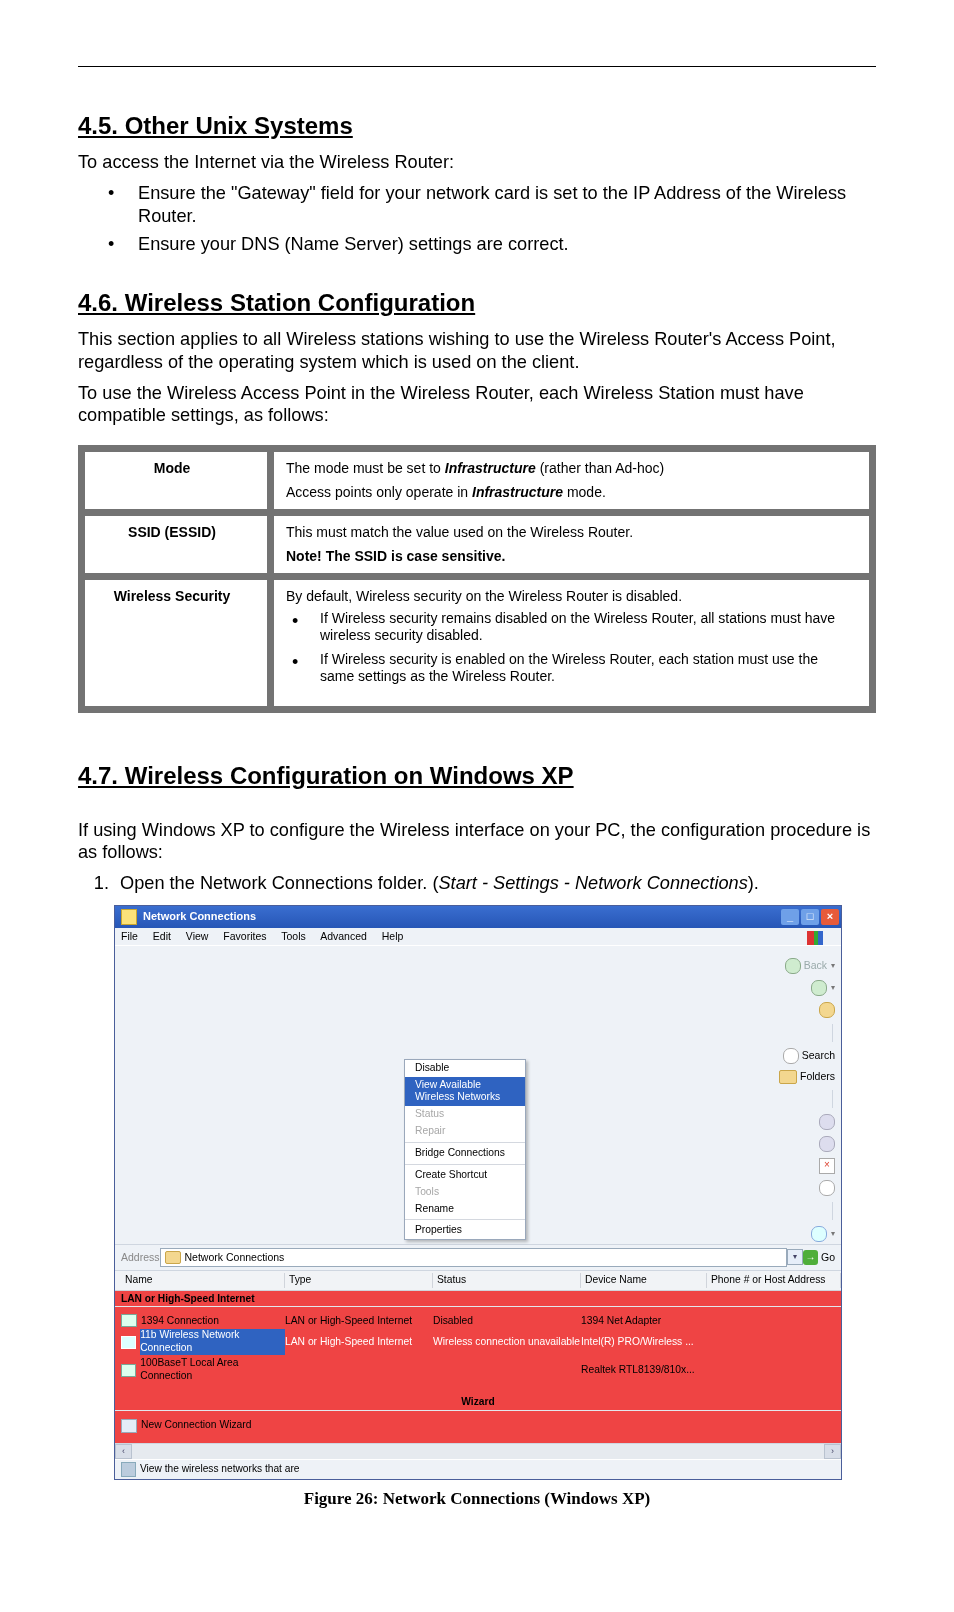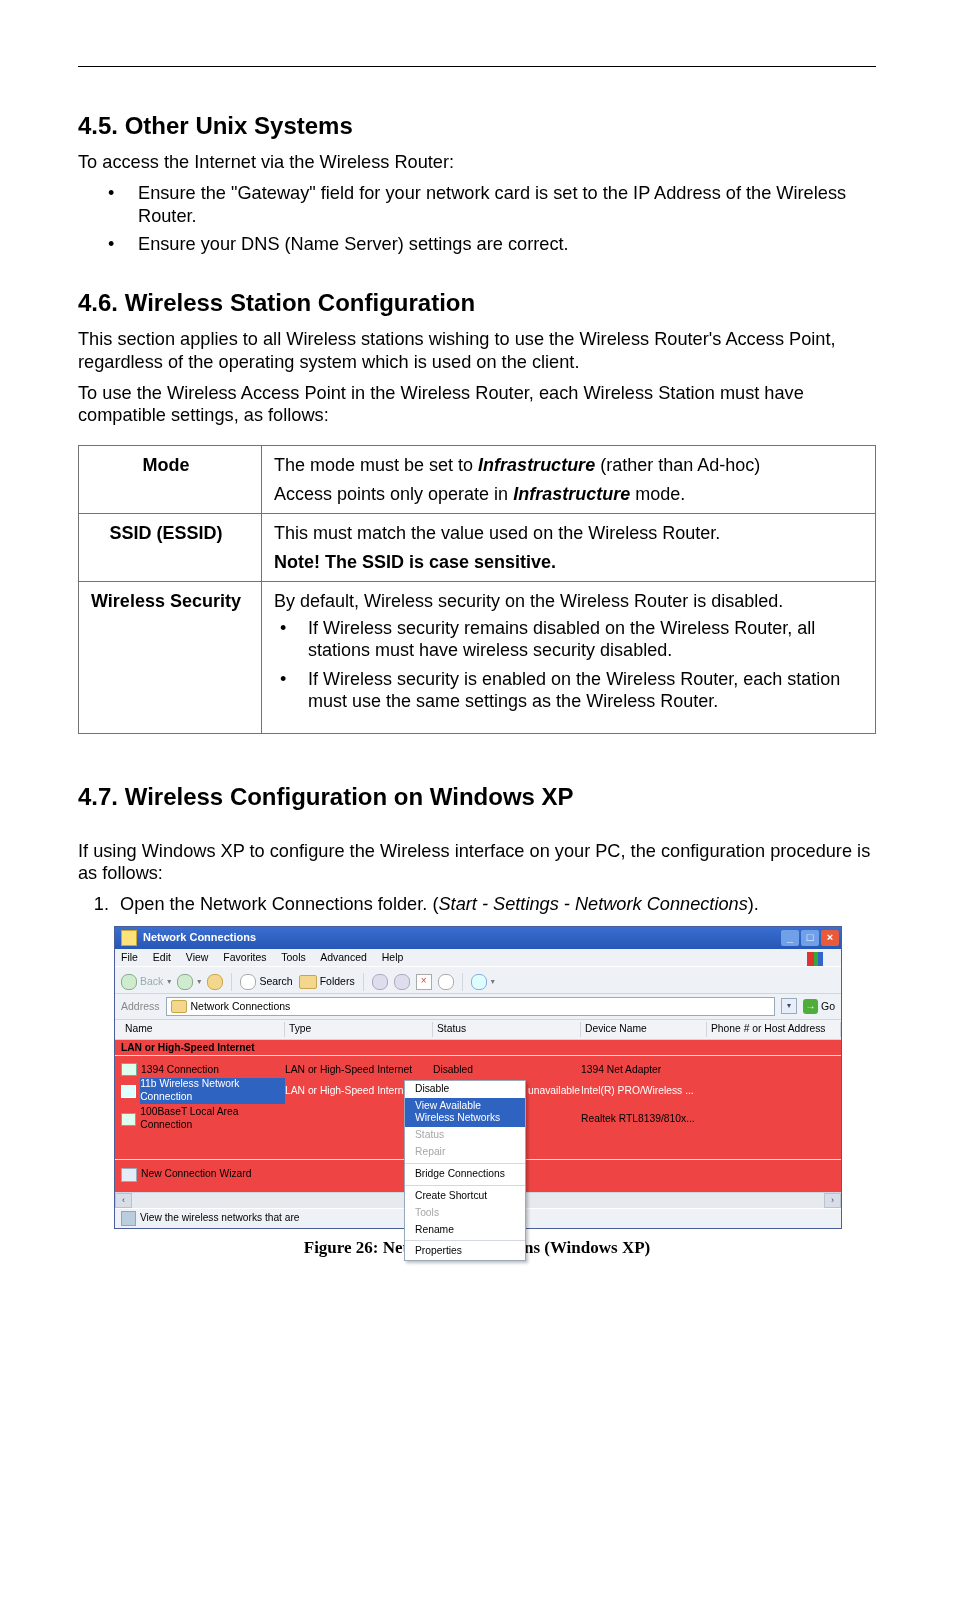--- a/index.html
+++ b/index.html
@@ -22,20 +22,21 @@
   .top-rule {
     border-top: 1.4px solid #000;
     margin-top: 66px;
     margin-bottom: 44px;
   }
   h2 {
     font-size: 24px;
     font-weight: bold;
     margin: 0 0 10px 0;
     letter-spacing: 0;
+    text-decoration: underline;
   }
   .para { margin: 4px 0 8px 0; }
   ul.bullets {
     list-style: none;
     padding: 0 0 0 36px;
     margin: 2px 0 10px 0;
   }
   ul.bullets > li {
     position: relative;
     padding-left: 24px;
@@ -50,24 +51,24 @@
   }
   .section-gap { height: 22px; }
   .section-gap-lg { height: 36px; }
 
   table.settings {
     border-collapse: collapse;
     width: 100%;
     margin: 18px 0 12px 0;
   }
   table.settings td, table.settings th {
-    border: 1px solid #737373;
+    border: 7px solid #737373;
     padding: 8px 20px 8px 12px;
     vertical-align: top;
-    font-size: 18px;
+    font-size: 14px;
     text-align: left;
   }
   table.settings th.col1 {
     width: 150px;
     font-weight: bold;
     text-align: center;
   }
   ul.inner {
     list-style: none;
     padding: 0 0 0 0;
@@ -137,27 +138,28 @@
   }
   .menubar span { margin-right: 12px; }
   .menubar .flag {
     width: 16px; height: 14px;
     background: linear-gradient(90deg, #d33 0 45%, #3a3 45% 70%, #36c 70% 100%);
     position: absolute; right: 6px; top: 3px;
   }
 
   .xpwin .toolbar {
     background: #eef2f7;
-    padding: 6px 6px 2px 6px;
+    padding: 12px 6px 2px 6px;
     display: flex;
-    align-items: center;
+    align-items: flex-end;
     gap: 6px;
     font-size: 10.5px;
     border-top: 1px solid #fff;
     border-bottom: 1px solid #cfd6e0;
+    flex-direction: column;
   }
   .toolbar .btn { display: inline-flex; align-items: center; gap: 3px; color: #9aa; }
   .toolbar .sep { width: 1px; height: 18px; background: #cfd6e0; margin: 0 2px; }
   .toolbar .ico { width: 14px; height: 14px; display: inline-block; border-radius: 7px; }
   .ico-back { background: #cfeccf; border: 1px solid #8aaa8a; }
   .ico-fwd  { background: #cfeccf; border: 1px solid #8aaa8a; }
   .ico-up   { background: #f3d78f; border: 1px solid #caa64a; }
   .ico-search { background: #fff; border: 1px solid #aaa; }
   .ico-fold { background: #f3d78f; border: 1px solid #caa64a; border-radius: 2px; width: 16px; height: 12px; }
   .ico-copy { background: #dde; border: 1px solid #aab; border-radius: 2px; }
@@ -165,21 +167,20 @@
   .ico-x    { background: #fff; border: 1px solid #aaa; color: #d43; font-size: 10px; line-height: 12px; width: 14px; height: 14px; text-align: center; }
   .ico-undo { background: #fff; border: 1px solid #aaa; }
   .ico-view { background: #dff; border: 1px solid #8ad; }
   .toolbar .dropchev { font-size: 8px; color: #777; margin-left: 1px; }
 
   .xpwin .addrbar {
     background: #eef2f7;
     padding: 3px 6px;
     display: flex;
     align-items: center;
-    gap: 6px;
     font-size: 10.5px;
     border-bottom: 1px solid #cfd6e0;
   }
   .addrbar .addr-label { color: #888; }
   .addrbar .addr-input {
     flex: 1;
     background: #fff;
     border: 1px solid #9ab;
     height: 17px;
     display: flex; align-items: center;

